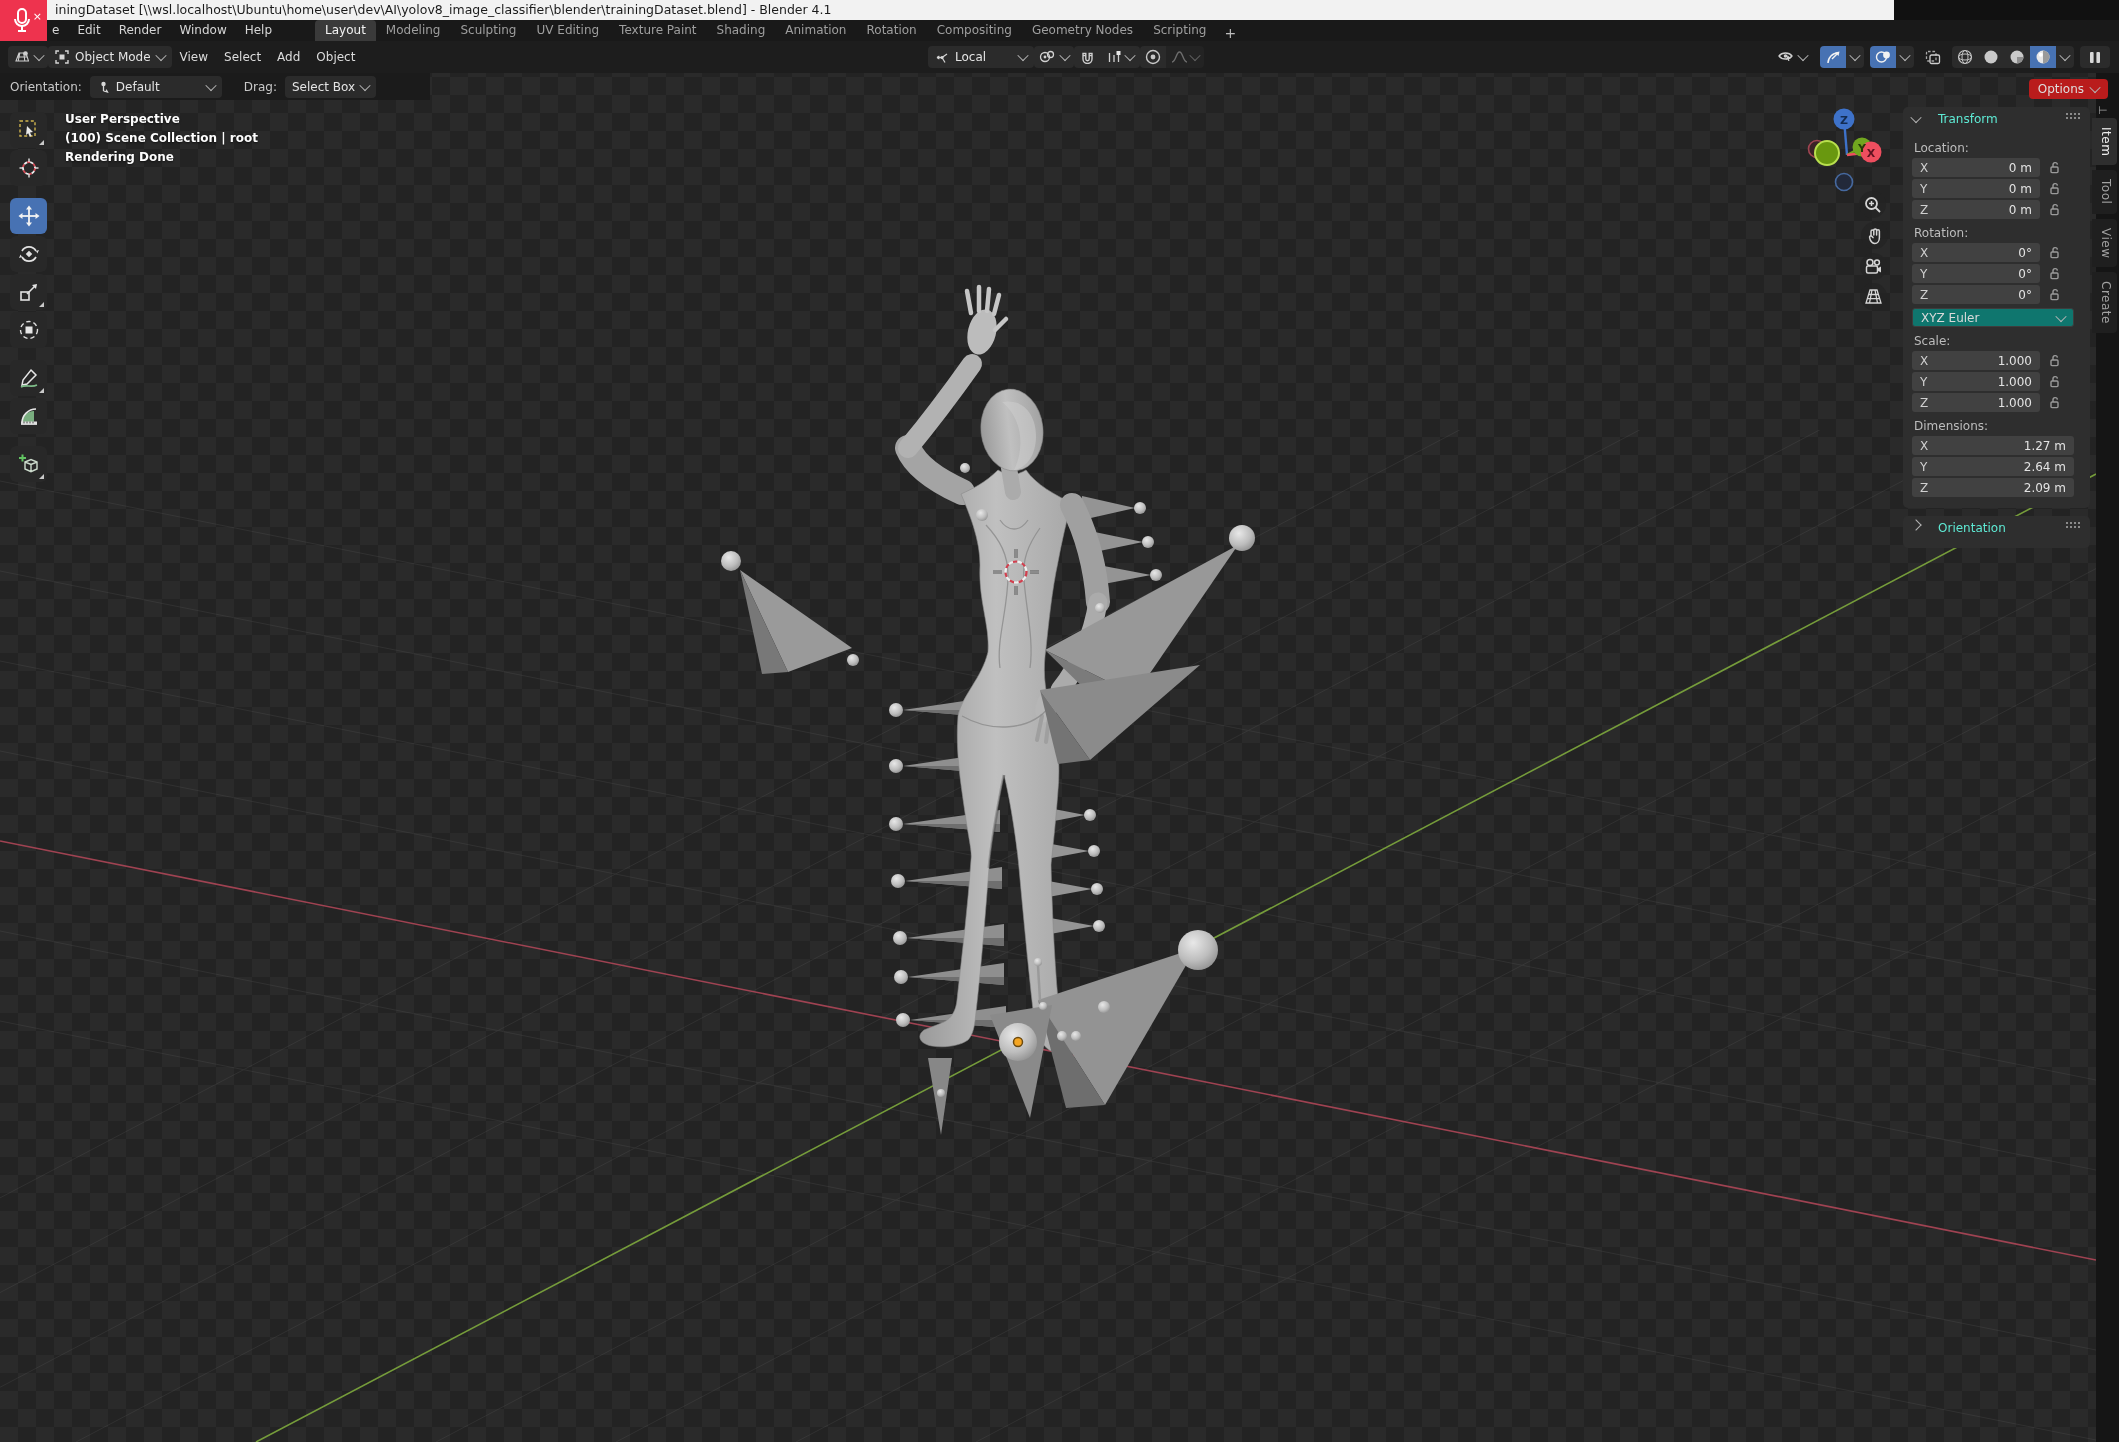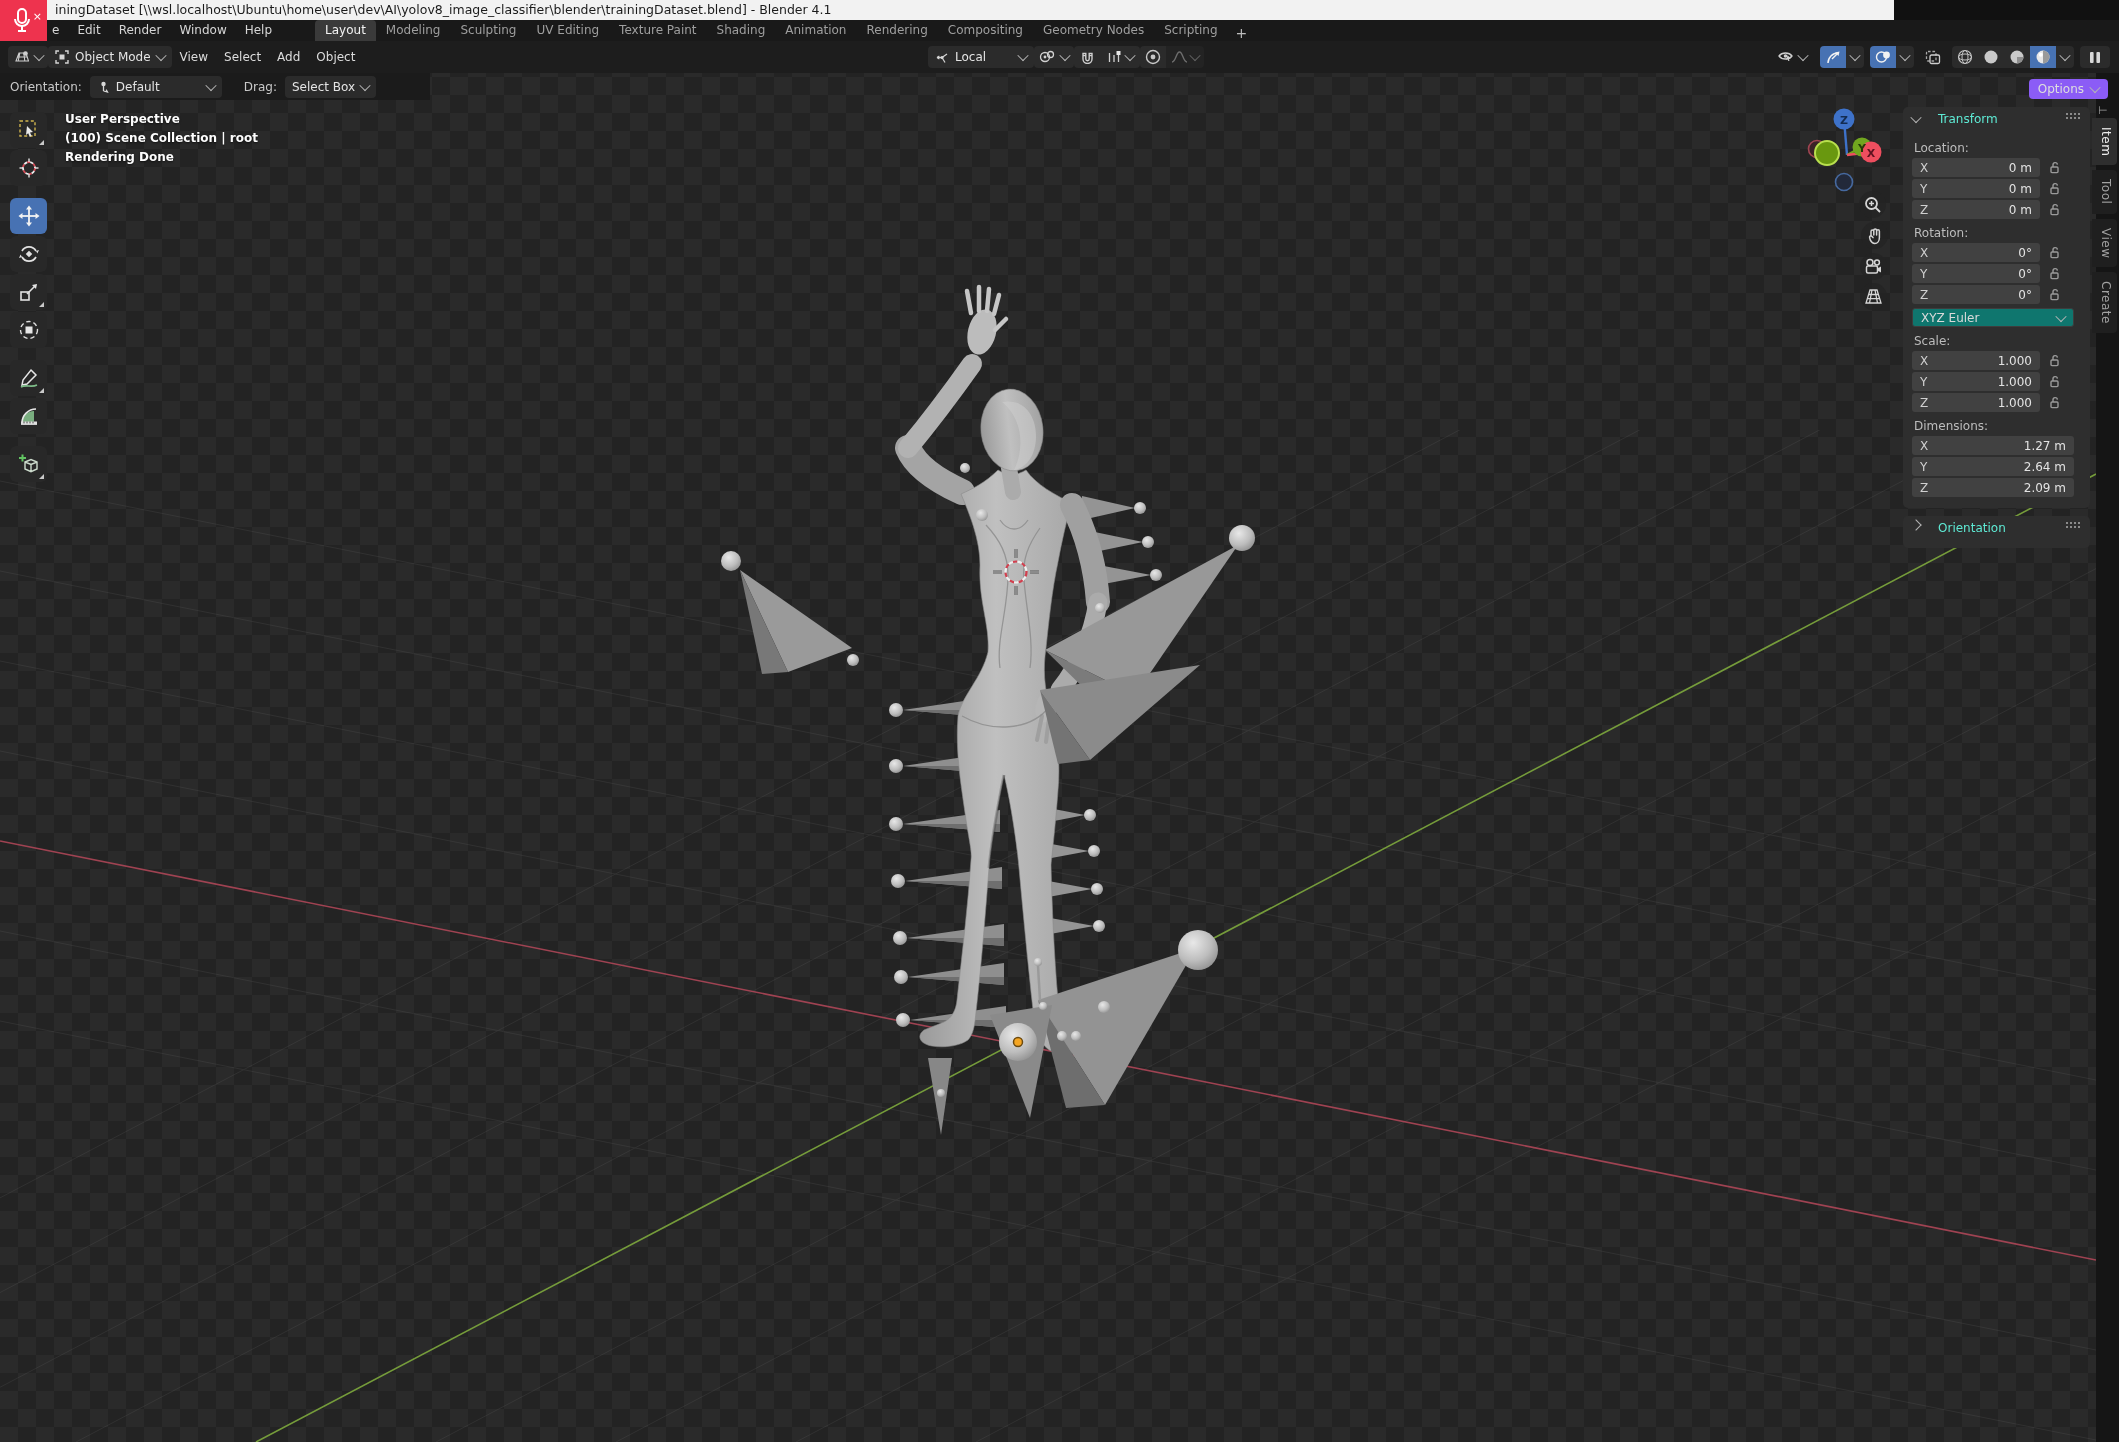--- a/index.html
+++ b/index.html
@@ -39,21 +39,21 @@
   .icon-cell.bare{background:transparent;}
   .joined{display:flex;}
   .joined .icon-cell{border-radius:0;}
   .joined .icon-cell:first-child{border-radius:4px 0 0 4px;}
   .joined .icon-cell:last-child{border-radius:0 4px 4px 0;}
 
   
   #toolsettings{left:0;top:73px;width:430px;height:27px;background:rgba(27,27,27,.96);
                 display:flex;align-items:center;gap:8px;padding-left:10px;box-sizing:border-box;z-index:14;}
   .ts-label{color:#c9c9c9;}
-  #optionsbtn{right:11px;top:79px;height:20px;background:#8b5cf6;border-radius:4px;
+  #optionsbtn{right:11px;top:79px;height:20px;background:#b91c1c;border-radius:4px;
               display:flex;align-items:center;gap:7px;padding:0 9px;color:#dedede;z-index:16;}
 
   
   #viewport{left:0;top:41px;width:2096px;height:1401px;
             background-color:#232323;
             background-image:repeating-conic-gradient(#2a2a2a 0% 25%, transparent 0% 50%);
             background-size:36px 36px;z-index:1;}
   #rightstrip{left:2096px;top:73px;width:23px;height:1369px;background:#151515;z-index:10;}
 
   #vp-overlay-text{left:65px;top:110px;z-index:5;line-height:19px;font-weight:bold;
@@ -780,21 +780,21 @@
   <span class="menu-item">Window</span>
   <span class="menu-item">Help</span>
   <div class="ws-tabs">
     <span class="ws-tab active">Layout</span>
     <span class="ws-tab">Modeling</span>
     <span class="ws-tab">Sculpting</span>
     <span class="ws-tab">UV Editing</span>
     <span class="ws-tab">Texture Paint</span>
     <span class="ws-tab">Shading</span>
     <span class="ws-tab">Animation</span>
-    <span class="ws-tab">Rendering</span>
+    <span class="ws-tab">Rotation</span>
     <span class="ws-tab">Compositing</span>
     <span class="ws-tab">Geometry Nodes</span>
     <span class="ws-tab">Scripting</span>
     <span class="ws-add">+</span>
   </div>
 </div>
 
 <div id="titlebar" class="abs">
   <span class="ttl">iningDataset [\\wsl.localhost\Ubuntu\home\user\dev\AI\yolov8_image_classifier\blender\trainingDataset.blend] - Blender 4.1</span>
 </div>

